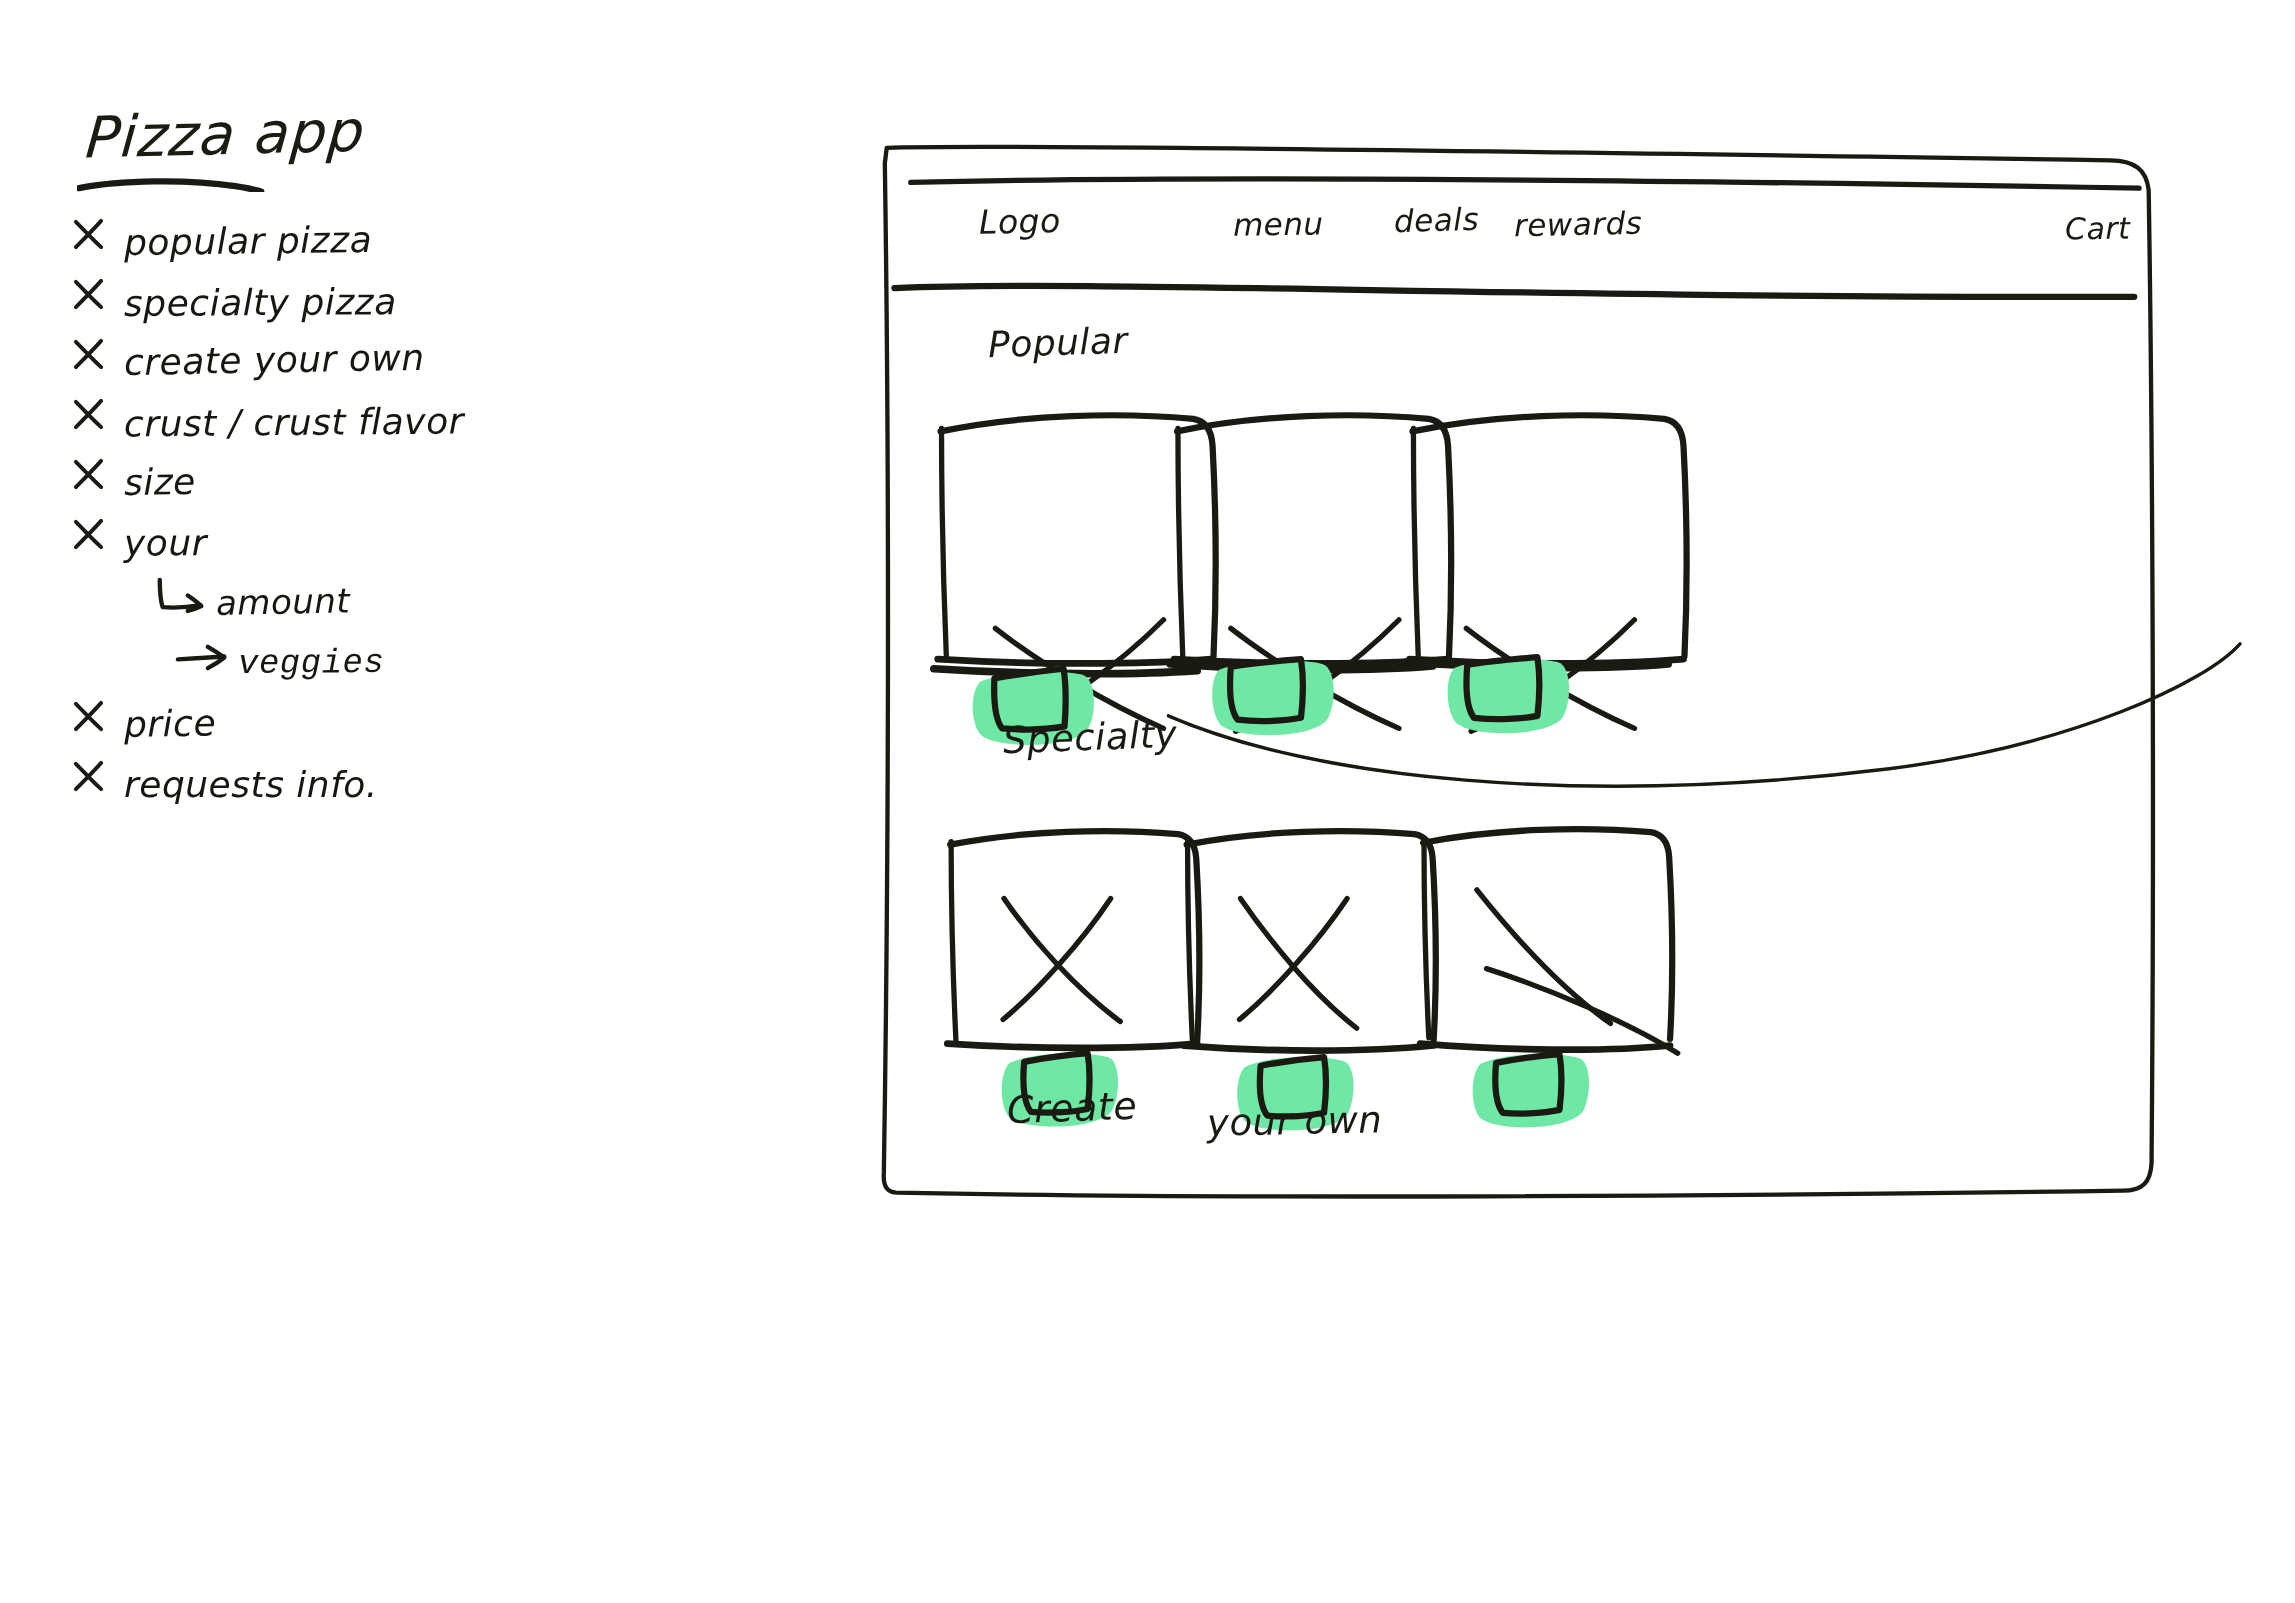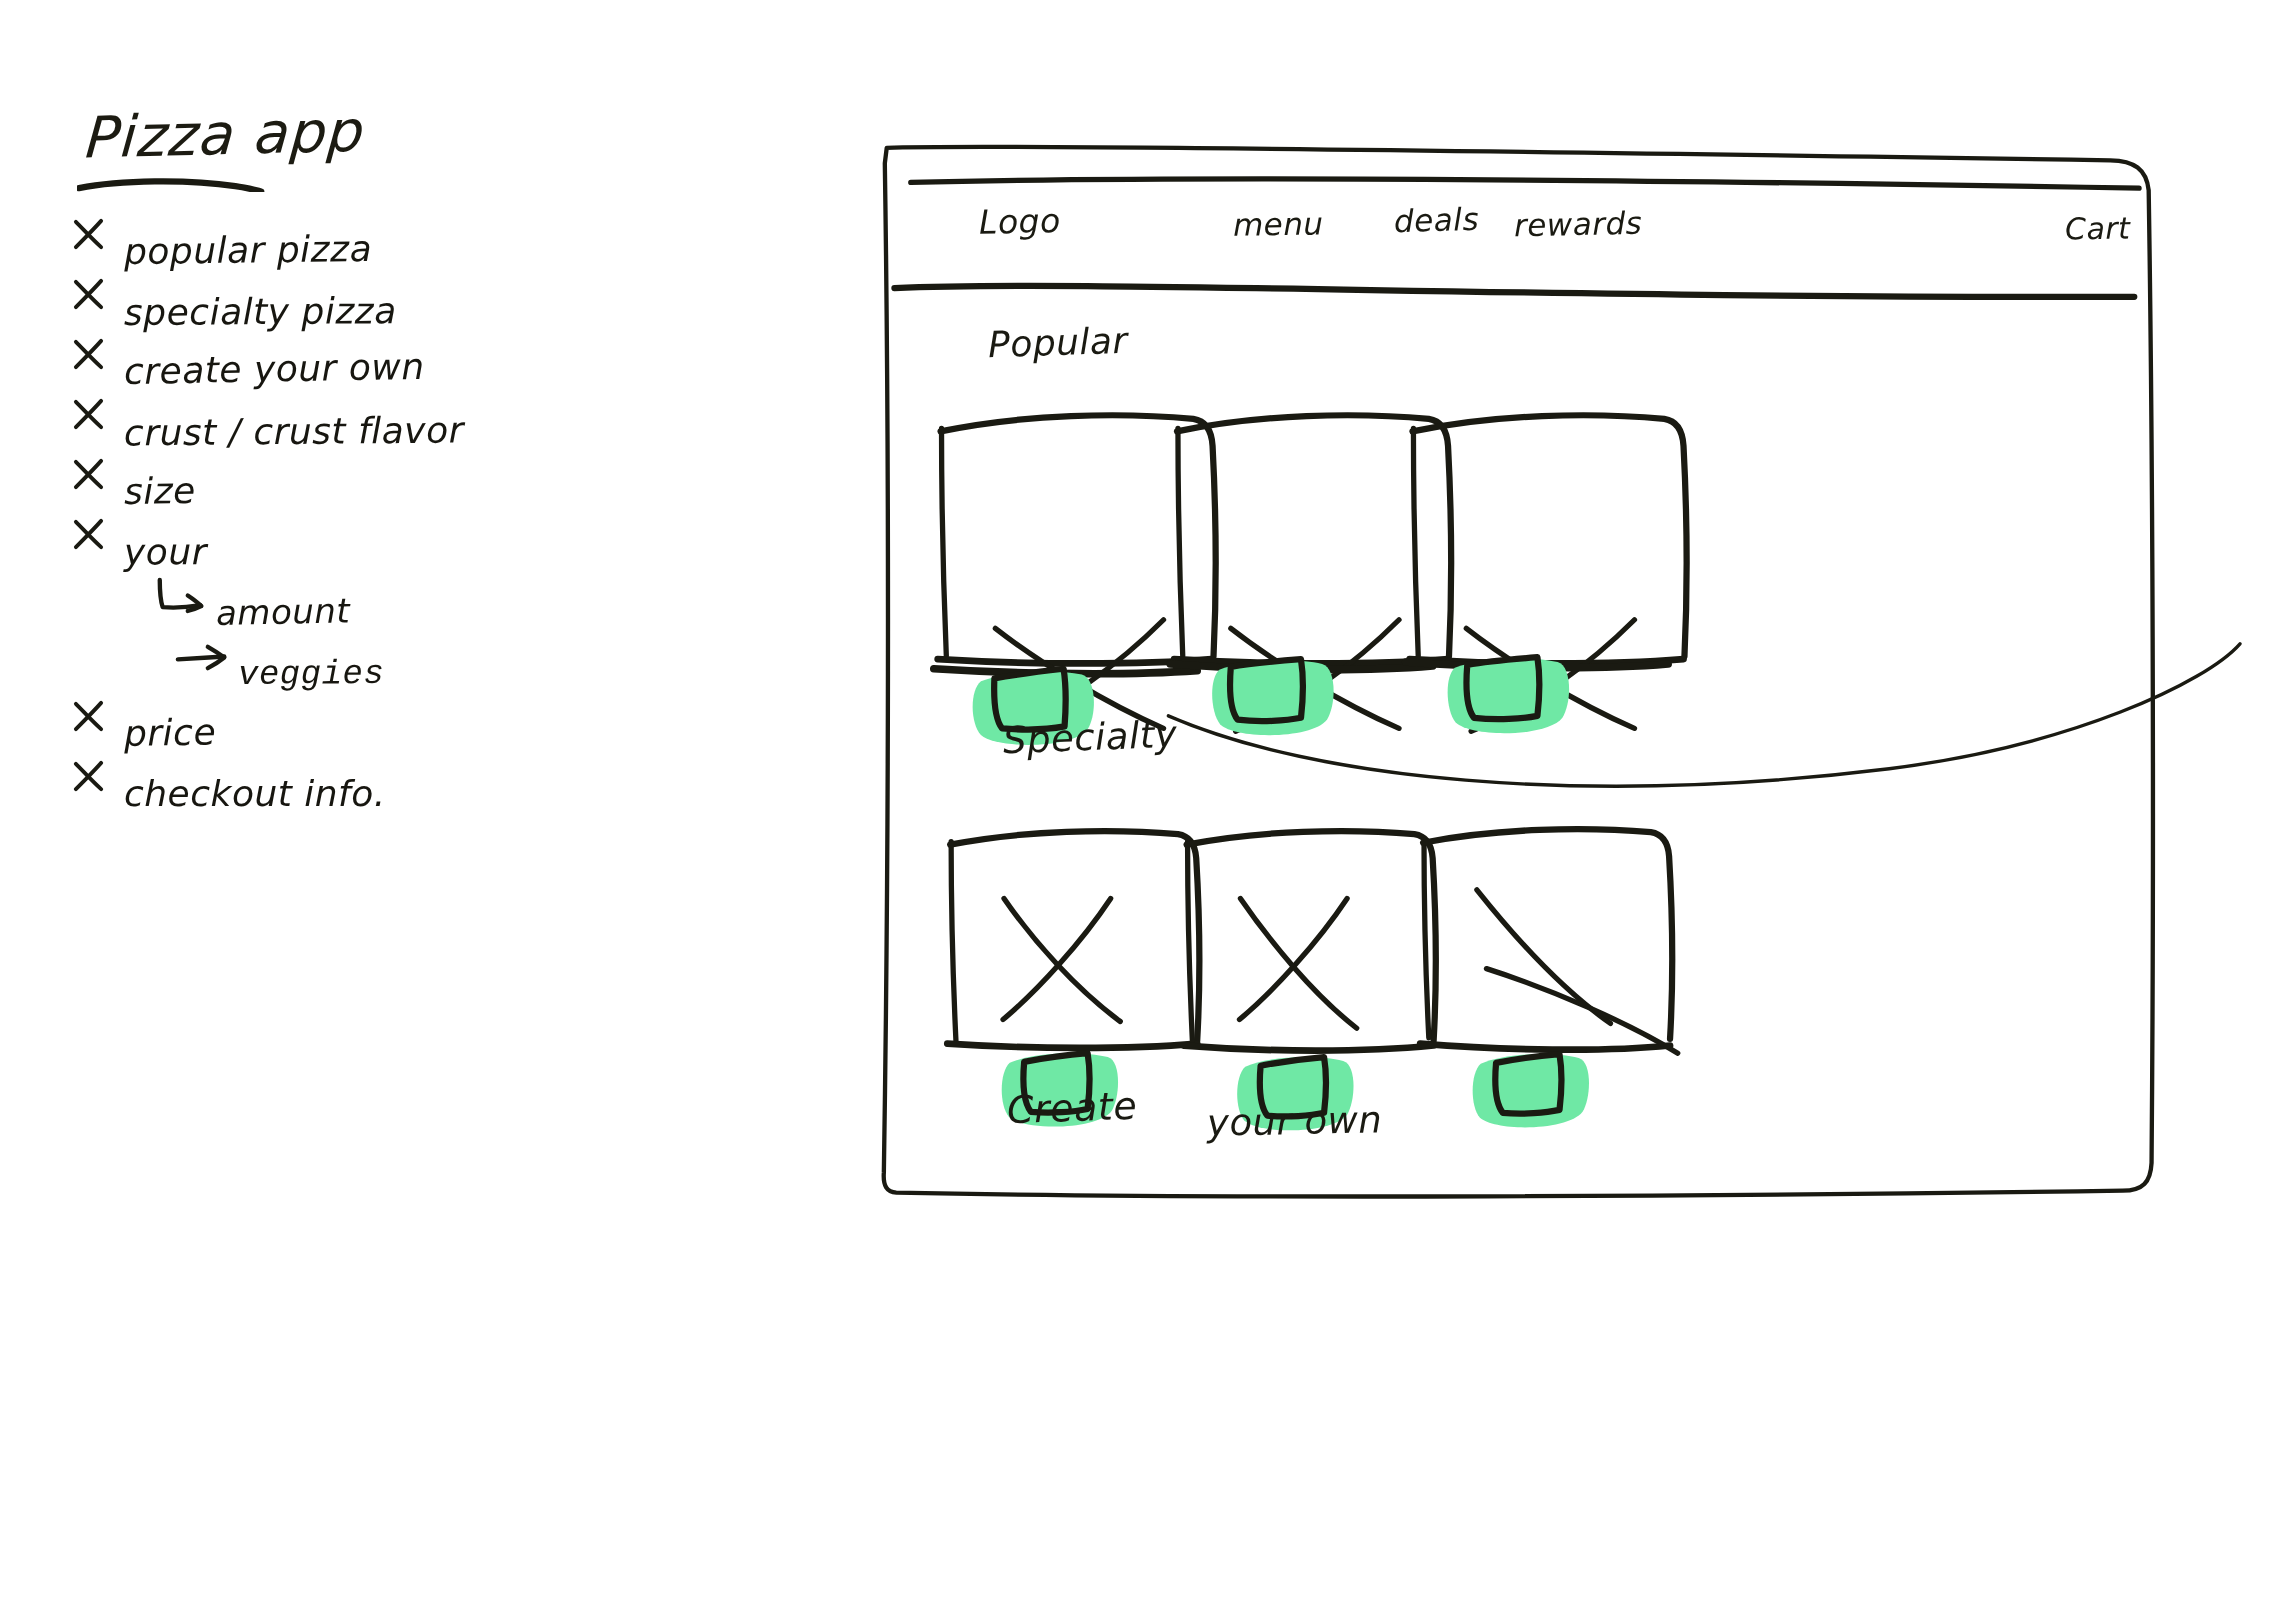--- a/index.html
+++ b/index.html
@@ -60,21 +60,21 @@
     width: 711px;
     list-style: none;
     margin: 0;
     padding: 0;
   }
 
   .check-item {
     position: relative;
     height: 60px;
     display: flex;
-    align-items: flex-end;
+    align-items: center;
   }
 
   .check-item .mark {
     position: absolute;
     width: 33px;
     height: 33px;
     top: 4.8px;
   }
   .check-item .mark svg { display: block; overflow: visible; }
 
@@ -265,21 +265,21 @@
         </li>
         <li class="check-item r14 lvl0">
           <span class="mark">
             <svg width="33" height="33" viewBox="0 0 68 68">
               <g stroke="#1a1a12" stroke-width="8" stroke-linecap="round" fill="none">
                 <path d="M 8 10 C 24 26, 42 46, 60 62"></path>
                 <path d="M 60 8 C 44 26, 24 46, 8 62"></path>
               </g>
             </svg>
           </span>
-          <span class="label">checkout info.</span>
+          <span class="label">requests info.</span>
         </li>
       </ul>
   </div>
 
   <div class="wireframe">
 
     <svg width="1360" height="1211" viewBox="0 0 2830 2520">
       <g fill="none" stroke="#1a1a12" stroke-linecap="round" stroke-linejoin="round">
 
         <path d="M 14 8

